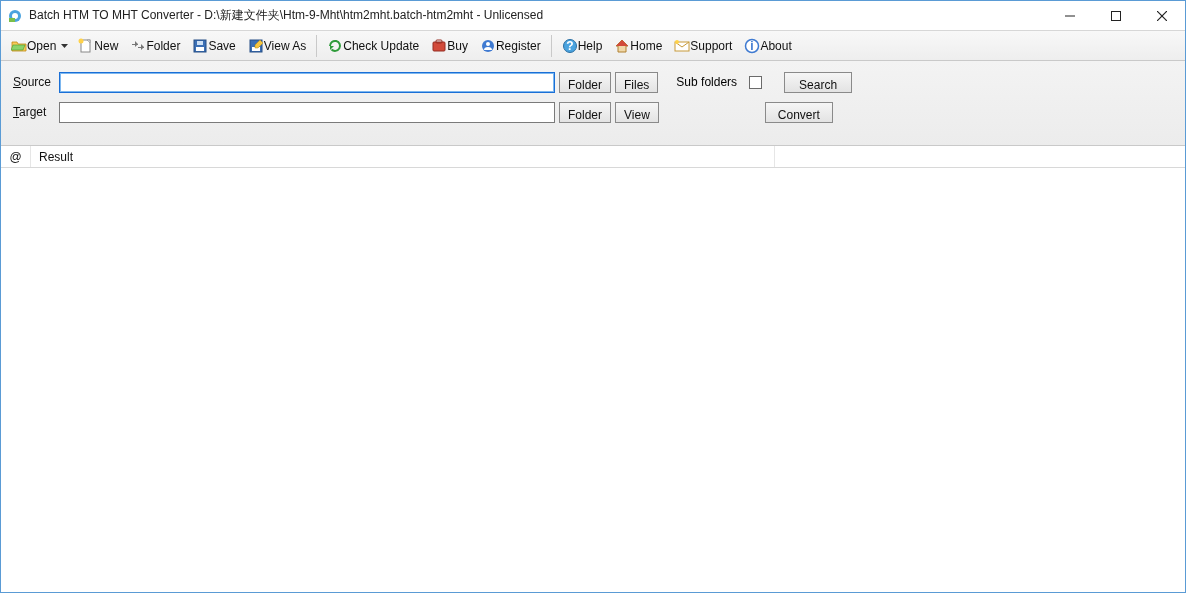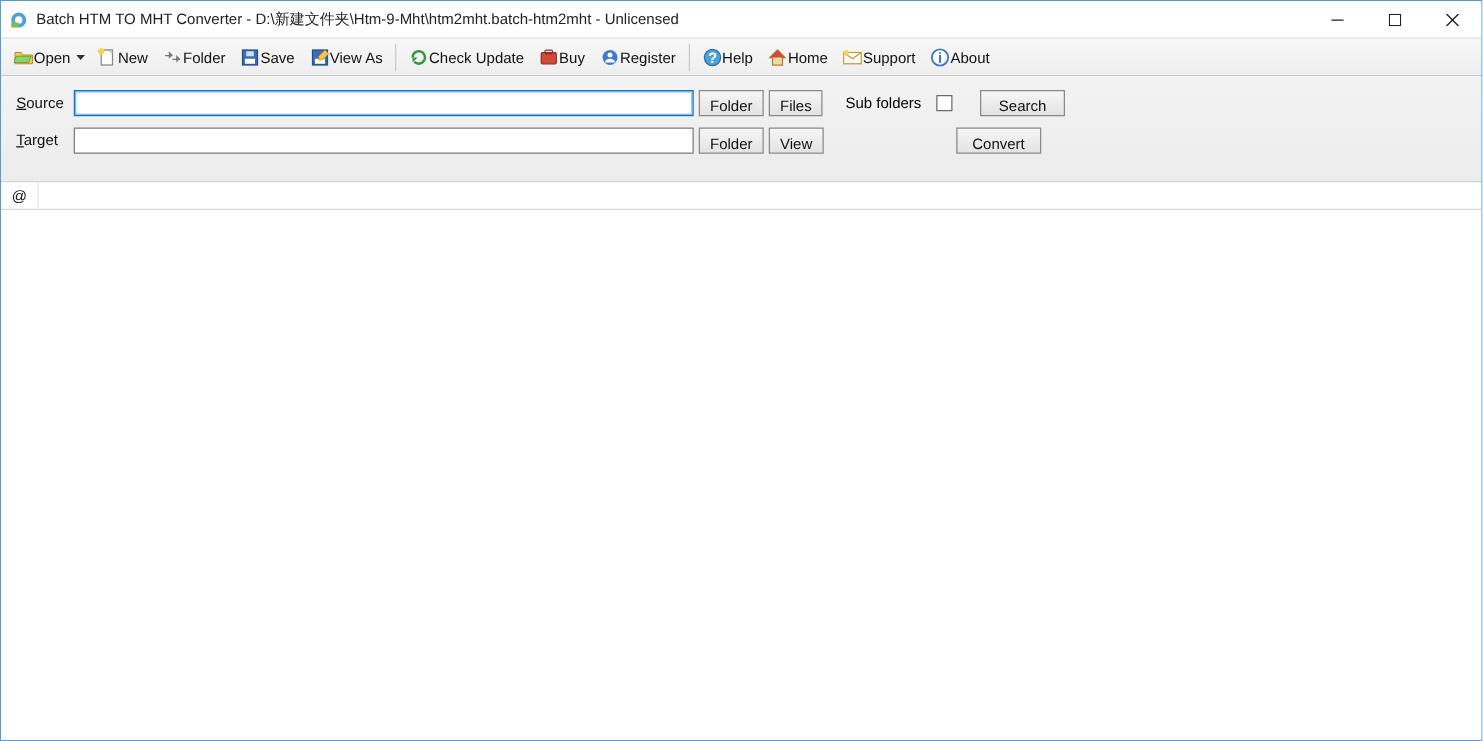--- a/index.html
+++ b/index.html
@@ -296,18 +296,21 @@
           <span>Convert</span>
         </div>
     </div>
 
   </div>
 
   <div class="listhdr">
     <div class="col c-at">
         <span>@</span>
       </div>
+    <div class="col c-res">
+        <span>Result</span>
+      </div>
     <div class="col c-tail"></div>
   </div>
 
   <div class="listbody"></div>
 
 </div>
 
 </body></html>

